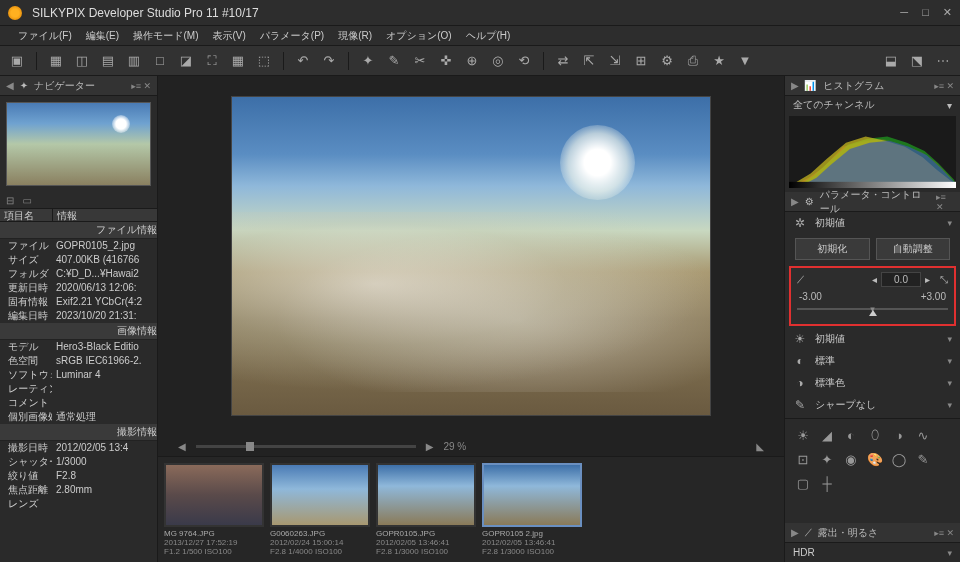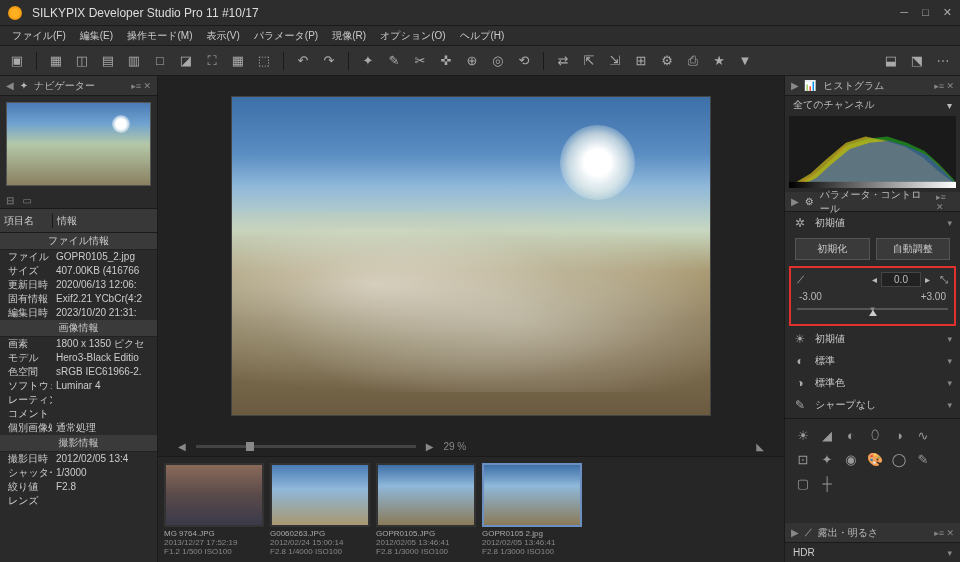--- a/index.html
+++ b/index.html
@@ -2,38 +2,38 @@
 <html><head>
 <meta charset="utf-8">
 <style>
 *{box-sizing:border-box;margin:0;padding:0;font-family:"Meiryo UI","Yu Gothic",sans-serif;user-select:none}
 body{width:960px;height:562px;background:#2a2a2a;color:#ccc;font-size:10px;overflow:hidden}
 .titlebar{height:26px;background:#2d2d2d;display:flex;align-items:center;padding:8px 8px;gap:10px;border-bottom:1px solid #1a1a1a}
 .logo{width:14px;height:14px;background:radial-gradient(circle,#ffb020 40%,#d47800 100%);border-radius:50%}
 .title{font-size:12px;color:#ddd}
 .wincontrols{margin-left:auto;display:flex;gap:14px;color:#aaa;font-size:11px}
 .wincontrols span{cursor:pointer}
-.menubar{height:20px;background:#2d2d2d;display:flex;align-items:center;padding:0 6px;gap:2px;font-size:10px;border-bottom:1px solid #1a1a1a}
+.menubar{height:20px;background:#2d2d2d;display:flex;align-items:center;padding:0 12px;gap:2px;font-size:10px;border-bottom:1px solid #1a1a1a}
 .menubar span{padding:2px 6px;color:#ccc;cursor:pointer}
 .toolbar{height:30px;background:#323232;display:flex;align-items:center;padding:0 6px;gap:4px;border-bottom:1px solid #1a1a1a}
 .tb-btn{width:22px;height:22px;display:flex;align-items:center;justify-content:center;color:#aaa;cursor:pointer;font-size:13px}
 .tb-sep{width:1px;height:18px;background:#1a1a1a;margin:0 4px}
 .tb-spacer{flex:1}
 .main{display:flex;height:486px}
 .col-left{width:158px;background:#2a2a2a;display:flex;flex-direction:column;border-right:1px solid #1a1a1a}
 .panel-hdr{height:20px;background:#333;display:flex;align-items:center;padding:0 6px;gap:6px;color:#bbb;font-size:10px;border-bottom:1px solid #1a1a1a}
 .panel-hdr .arrow{color:#888}
 .panel-hdr .pin{margin-left:auto;font-size:9px;color:#888}
 .nav-thumb{margin:6px;height:84px;background:linear-gradient(180deg,#4a7bb5 0%,#6fa2d0 25%,#b4c8a8 50%,#8a8060 100%);border:1px solid #555;position:relative}
 .nav-sun{position:absolute;top:12px;right:20px;width:18px;height:18px;background:radial-gradient(circle,#fff 40%,rgba(255,255,255,0.1)80%);border-radius:50%}
 .nav-ctrl{height:16px;display:flex;align-items:center;padding:0 6px;gap:8px;color:#888;font-size:10px}
-.info-hdr{height:25px;background:#383838;display:flex;align-items:center;font-size:10px;border-top:1px solid #1a1a1a;border-bottom:1px solid #1a1a1a}
+.info-hdr{height:14px;background:#383838;display:flex;font-size:10px;border-top:1px solid #1a1a1a;border-bottom:1px solid #1a1a1a}
 .info-hdr .c1{width:52px;padding-left:4px}
 .info-hdr .c2{flex:1;padding-left:4px;border-left:1px solid #1a1a1a}
-.info-sec{background:#3a3a3a;text-align:center;font-size:10px;padding:1px 0;border-bottom:1px solid #222}
+.info-sec{background:#3a3a3a;text-align:right;font-size:10px;padding:1px 0;border-bottom:1px solid #222}
 .info-row{display:flex;font-size:10px;line-height:14px;color:#ccc}
 .info-row .c1{width:52px;padding-left:8px;overflow:hidden;white-space:nowrap}
 .info-row .c2{flex:1;padding-left:4px;overflow:hidden;white-space:nowrap}
 .info-scroll{flex:1;overflow:hidden}
 .col-center{flex:1;background:#222;display:flex;flex-direction:column}
 .viewer{flex:1;display:flex;align-items:center;justify-content:center;position:relative}
 .photo{width:480px;height:320px;background:linear-gradient(180deg,#3d6fa8 0%,#5a8dc2 18%,#8fb8da 28%,#c8d8c0 42%,#a89870 55%,#8a7a58 70%,#6a5a40 100%);border:1px solid #444;position:relative;overflow:hidden}
 .photo .sun{position:absolute;top:28px;right:75px;width:75px;height:75px;background:radial-gradient(circle,#fff 25%,rgba(255,255,240,0.6)55%,rgba(255,255,255,0)80%);border-radius:50%}
 .photo .wave{position:absolute;top:115px;left:0;right:0;height:180px;background:radial-gradient(ellipse at 30% 40%,rgba(255,255,255,0.5)0%,rgba(200,200,180,0.3)40%,transparent 70%),radial-gradient(ellipse at 60% 60%,rgba(255,255,255,0.4)0%,transparent 60%)}
 .zoombar{height:20px;display:flex;align-items:center;gap:10px;padding:0 20px;color:#888;font-size:10px}
@@ -161,37 +161,37 @@
         <div class="info-sec">ファイル情報</div>
         <div class="info-row">
           <div class="c1">ファイル</div>
           <div class="c2">GOPR0105_2.jpg</div>
         </div>
         <div class="info-row">
           <div class="c1">サイズ</div>
           <div class="c2">407.00KB (416766</div>
         </div>
         <div class="info-row">
+          <div class="c1">フォルダ</div>
+          <div class="c2">C:¥D_D...¥Hawai2</div>
+        </div>
+        <div class="info-row">
           <div class="c1">更新日時</div>
           <div class="c2">2020/06/13 12:06:</div>
         </div>
         <div class="info-row">
           <div class="c1">固有情報</div>
           <div class="c2">Exif2.21 YCbCr(4:2</div>
         </div>
         <div class="info-row">
           <div class="c1">編集日時</div>
           <div class="c2">2023/10/20 21:31:</div>
         </div>
         <div class="info-sec">画像情報</div>
         <div class="info-row">
-          <div class="c1">画素</div>
-          <div class="c2">1800 x 1350 ピクセ</div>
-        </div>
-        <div class="info-row">
           <div class="c1">モデル</div>
           <div class="c2">Hero3-Black Editio</div>
         </div>
         <div class="info-row">
           <div class="c1">色空間</div>
           <div class="c2">sRGB IEC61966-2.</div>
         </div>
         <div class="info-row">
           <div class="c1">ソフトウェア</div>
           <div class="c2">Luminar 4</div>
@@ -213,20 +213,24 @@
           <div class="c1">撮影日時</div>
           <div class="c2">2012/02/05 13:4</div>
         </div>
         <div class="info-row">
           <div class="c1">シャッター</div>
           <div class="c2">1/3000</div>
         </div>
         <div class="info-row">
           <div class="c1">絞り値</div>
           <div class="c2">F2.8</div>
+        </div>
+        <div class="info-row">
+          <div class="c1">焦点距離</div>
+          <div class="c2">2.80mm</div>
         </div>
         <div class="info-row">
           <div class="c1">レンズ</div>
           <div class="c2"></div>
         </div>
       </div>
   </div>
 
   <div class="col-center">
     <div class="viewer">

